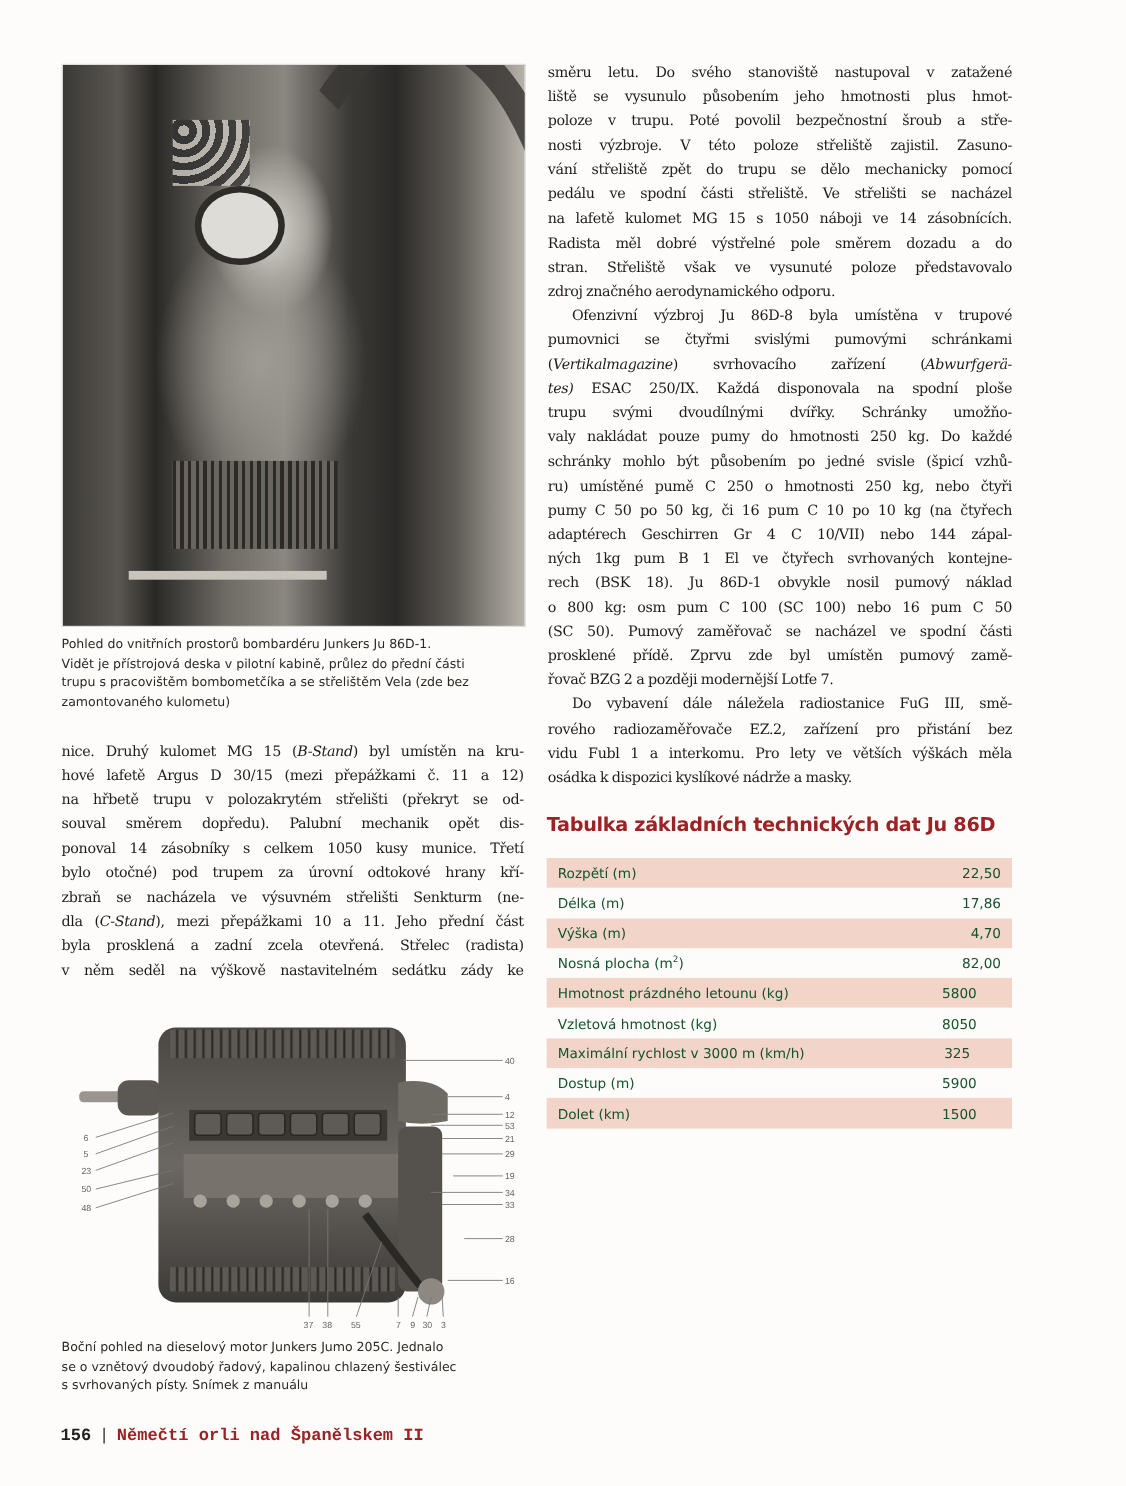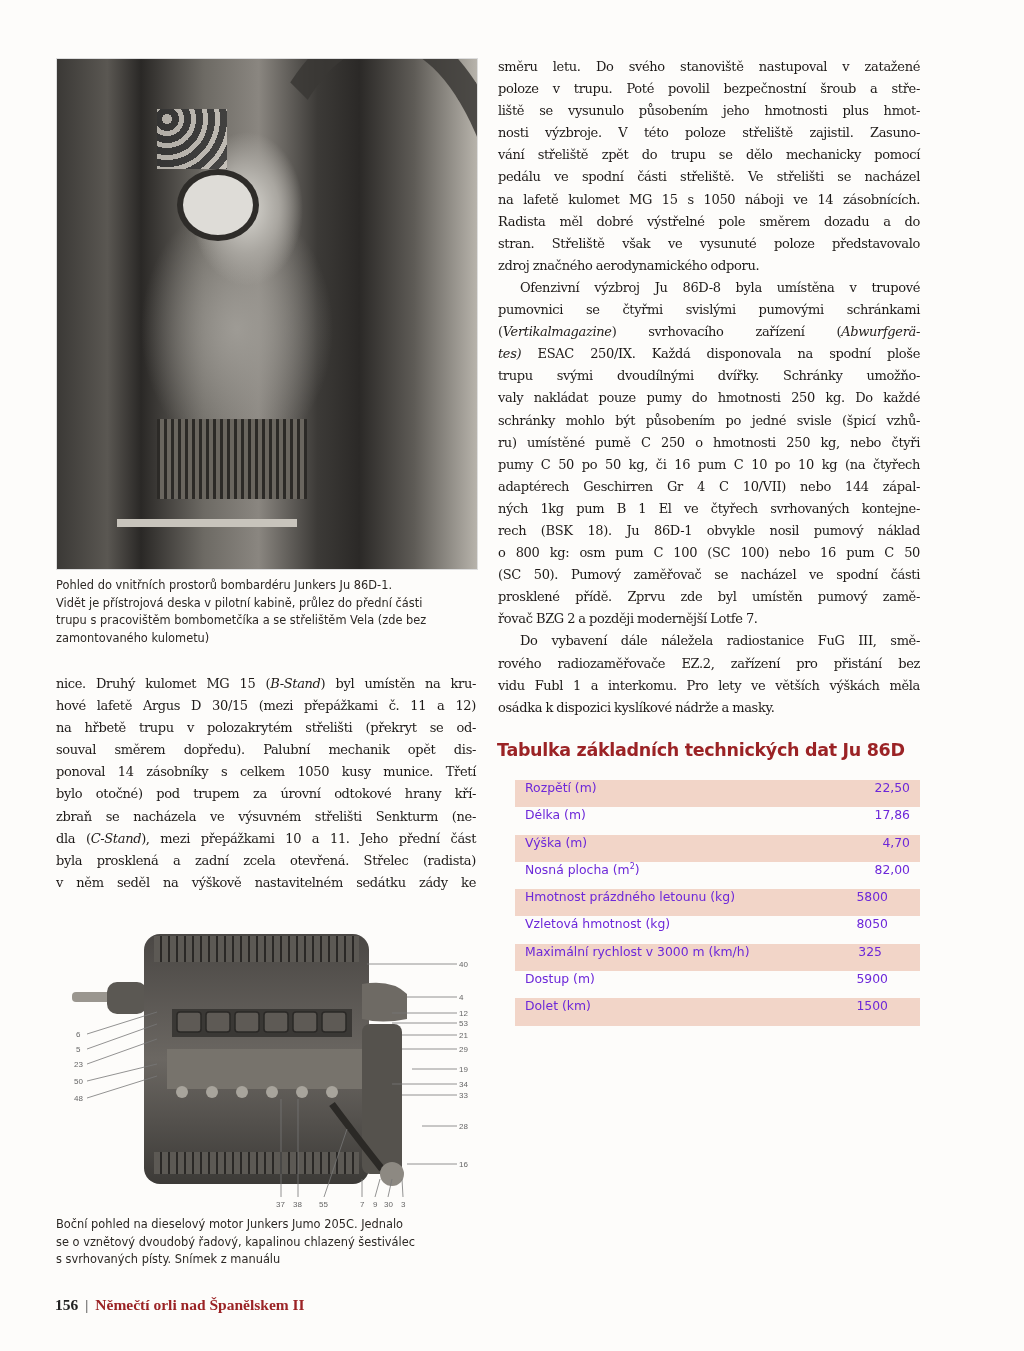--- a/index.html
+++ b/index.html
@@ -47,35 +47,34 @@
   .body-text .line { display:block; text-align:justify; text-align-last:justify; white-space:nowrap; }
   .body-text .line.last { text-align-last:left; }
   .body-text .line.ind { padding-left:22px; }
   i { font-style:italic; }
   .table-title {
     left:497px; top:740px; font-family:"DejaVu Sans", sans-serif; font-weight:bold; font-size:17.5px;
     color:#9b2325; letter-spacing:-0.3px;
   }
   .spec-table { left:497px; top:780px; width:423px; }
   .spec-row {
-    height:27.3px; display:flex; align-items:flex-start; justify-content:space-between;
-    padding:0 10px; font-family:"DejaVu Sans", sans-serif; font-size:12.4px; color:#6d28d9;
+    height:27.3px; display:flex; align-items:center; justify-content:space-between;
+    padding:0 10px; font-family:"DejaVu Sans", sans-serif; font-size:12.4px; color:#14532d;
     box-sizing:border-box;
-    margin-left:18px;
   }
   .spec-row.shaded { background:#f2d5c8; }
   .spec-row .val { text-align:right; }
   .spec-row.wide .val { padding-right:22px; }
   .spec-row.mid .val { padding-right:20px; }
   sup { font-size:8px; vertical-align:super; line-height:0; }
   .engine {
     left:62px; top:924px; width:410px; height:290px;
   }
   .footer {
-    left:55px; top:1296px; font-family:Liberation Serif, serif; font-weight:bold; font-size:15.5px; color:#222;
+    left:55px; top:1296px; font-family:Liberation Mono, monospace; font-weight:bold; font-size:15.5px; color:#222;
   }
   .footer .sep { font-weight:normal; color:#333; margin:0 7px; }
   .footer .book { color:#9b2325; }
 </style>
 </head>
 <body>
 
 <div class="abs photo">
   <div class="frame-arc"></div>
   <div class="panel"></div>
@@ -199,22 +198,22 @@
 
 <div class="abs caption" style="left:56px; top:1216px; width:430px;">
   <div>Boční pohled na dieselový motor Junkers Jumo 205C. Jednalo</div>
   <div>se o vznětový dvoudobý řadový, kapalinou chlazený šestiválec</div>
   <div>s svrhovaných písty. Snímek z manuálu</div>
 </div>
 
 <div class="abs body-text" style="left:498px; top:56px; width:422px;">
   <div>
     <span class="line">směru letu. Do svého stanoviště nastupoval v zatažené</span>
+    <span class="line">liště se vysunulo působením jeho hmotnosti plus hmot-</span>
     <span class="line">poloze v trupu. Poté povolil bezpečnostní šroub a stře-</span>
-    <span class="line">liště se vysunulo působením jeho hmotnosti plus hmot-</span>
     <span class="line">nosti výzbroje. V této poloze střeliště zajistil. Zasuno-</span>
     <span class="line">vání střeliště zpět do trupu se dělo mechanicky pomocí</span>
     <span class="line">pedálu ve spodní části střeliště. Ve střelišti se nacházel</span>
     <span class="line">na lafetě kulomet MG 15 s 1050 náboji ve 14 zásobnících.</span>
     <span class="line">Radista měl dobré výstřelné pole směrem dozadu a do</span>
     <span class="line">stran. Střeliště však ve vysunuté poloze představovalo</span>
     <span class="line last">zdroj značného aerodynamického odporu.</span>
   </div>
   <div>
     <span class="line ind">Ofenzivní výzbroj Ju 86D-8 byla umístěna v trupové</span>

